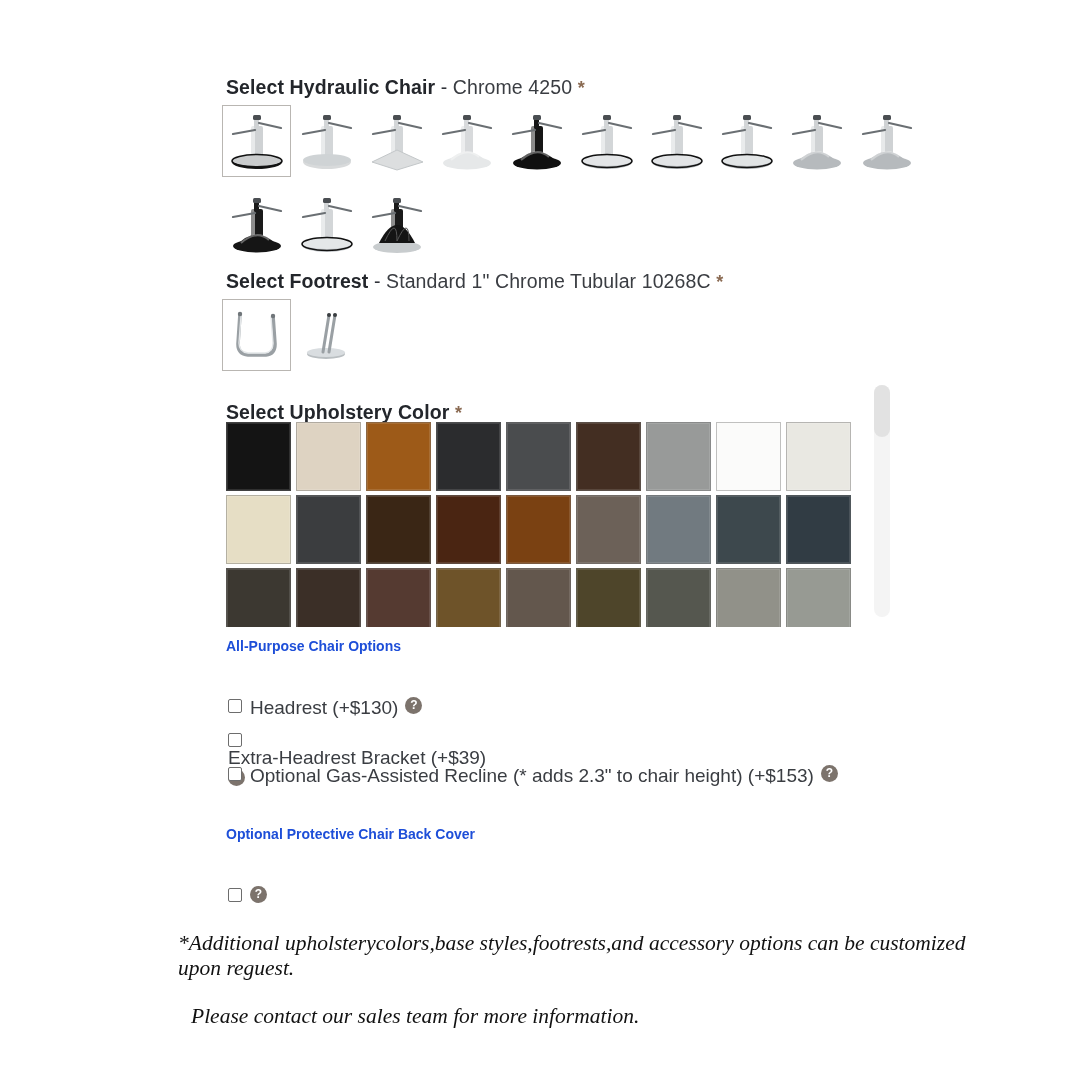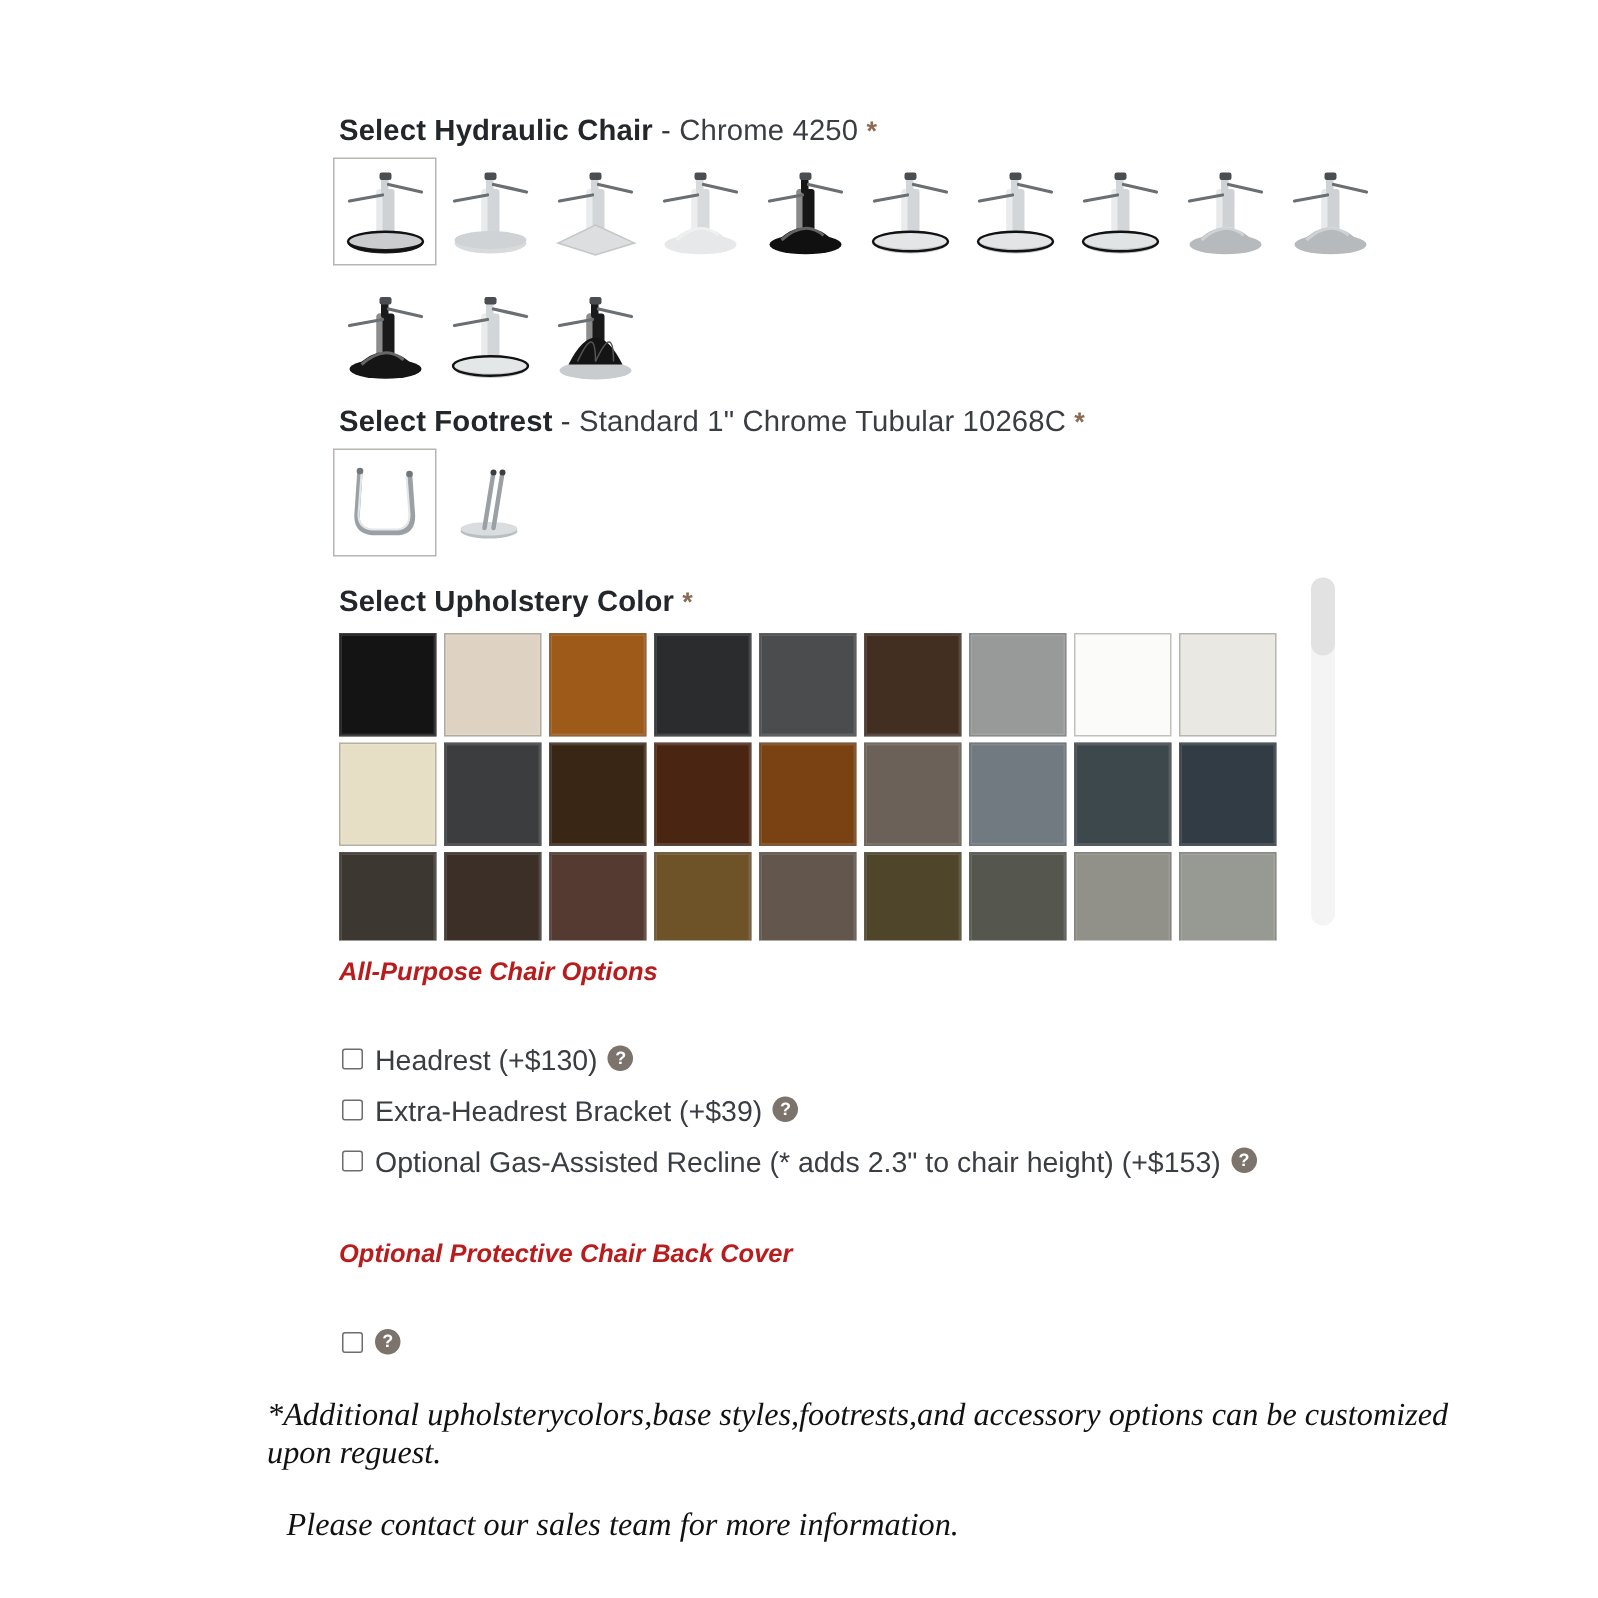--- a/index.html
+++ b/index.html
@@ -108,25 +108,24 @@
     top: 385px;
     width: 16px;
     height: 52px;
     background: #e2e2e2;
     border-radius: 8px;
   }
 
   
   .sub-head {
     position: absolute;
-    font-size: 17px;
+    font-size: 14px;
     font-weight: 700;
-    color: #b91c1c;
+    color: #1d4ed8;
     white-space: nowrap;
-    font-style: italic;
   }
 
   
   .opt-row {
     position: absolute;
     display: flex;
     align-items: flex-start;
     white-space: nowrap;
     font-size: 19px;
     color: #3a3d42;
@@ -376,21 +375,21 @@
     <ellipse cx="30" cy="48" rx="19" ry="5" fill="#b9bec1"></ellipse>
     <ellipse cx="30" cy="46.5" rx="19" ry="4.5" fill="#d9dde0"></ellipse>
     <path d="M33 9 L27 46" stroke="#9aa0a4" stroke-width="3" stroke-linecap="round"></path>
     <path d="M39 9 L33 46" stroke="#9aa0a4" stroke-width="3" stroke-linecap="round"></path>
     <circle cx="33" cy="9" r="2" fill="#3a3e41"></circle>
     <circle cx="39" cy="9" r="2" fill="#3a3e41"></circle>
   </svg>
       </div>
     </div>
 
-  <div class="section-head" style="left:226px; top:390px;">
+  <div class="section-head" style="left:226px; top:401px;">
     <span class="lead">Select Upholstery Color</span>
     <span class="req">*</span>
   </div>
 
   <div class="swatch-area">
     <div class="swatch-grid" id="swatch-grid">
         <div class="swatch" style="background: rgb(20, 20, 20);"></div>
         <div class="swatch" style="background: rgb(222, 211, 194);"></div>
         <div class="swatch" style="background: rgb(157, 90, 24);"></div>
         <div class="swatch" style="background: rgb(43, 44, 46);"></div>
@@ -424,21 +423,21 @@
   <div class="scrollbar-thumb"></div>
 
   <div class="sub-head" style="left:226px; top:638px;">All-Purpose Chair Options</div>
 
   <div class="opt-row" style="left:228px; top:697px;">
     <span class="cbox"></span>
     <span class="opt-label">Headrest (+$130)</span>
     <span class="help">?</span>
   </div>
 
-  <div class="opt-row" style="left:228px; top:731px;">
+  <div class="opt-row" style="left:228px; top:731px;flex-direction:column;">
     <span class="cbox"></span>
     <span class="opt-label">Extra-Headrest Bracket (+$39)</span>
     <span class="help">?</span>
   </div>
 
   <div class="opt-row" style="left:228px; top:765px;">
     <span class="cbox"></span>
     <span class="opt-label">Optional Gas-Assisted Recline (* adds 2.3" to chair height) (+$153)</span>
     <span class="help">?</span>
   </div>

